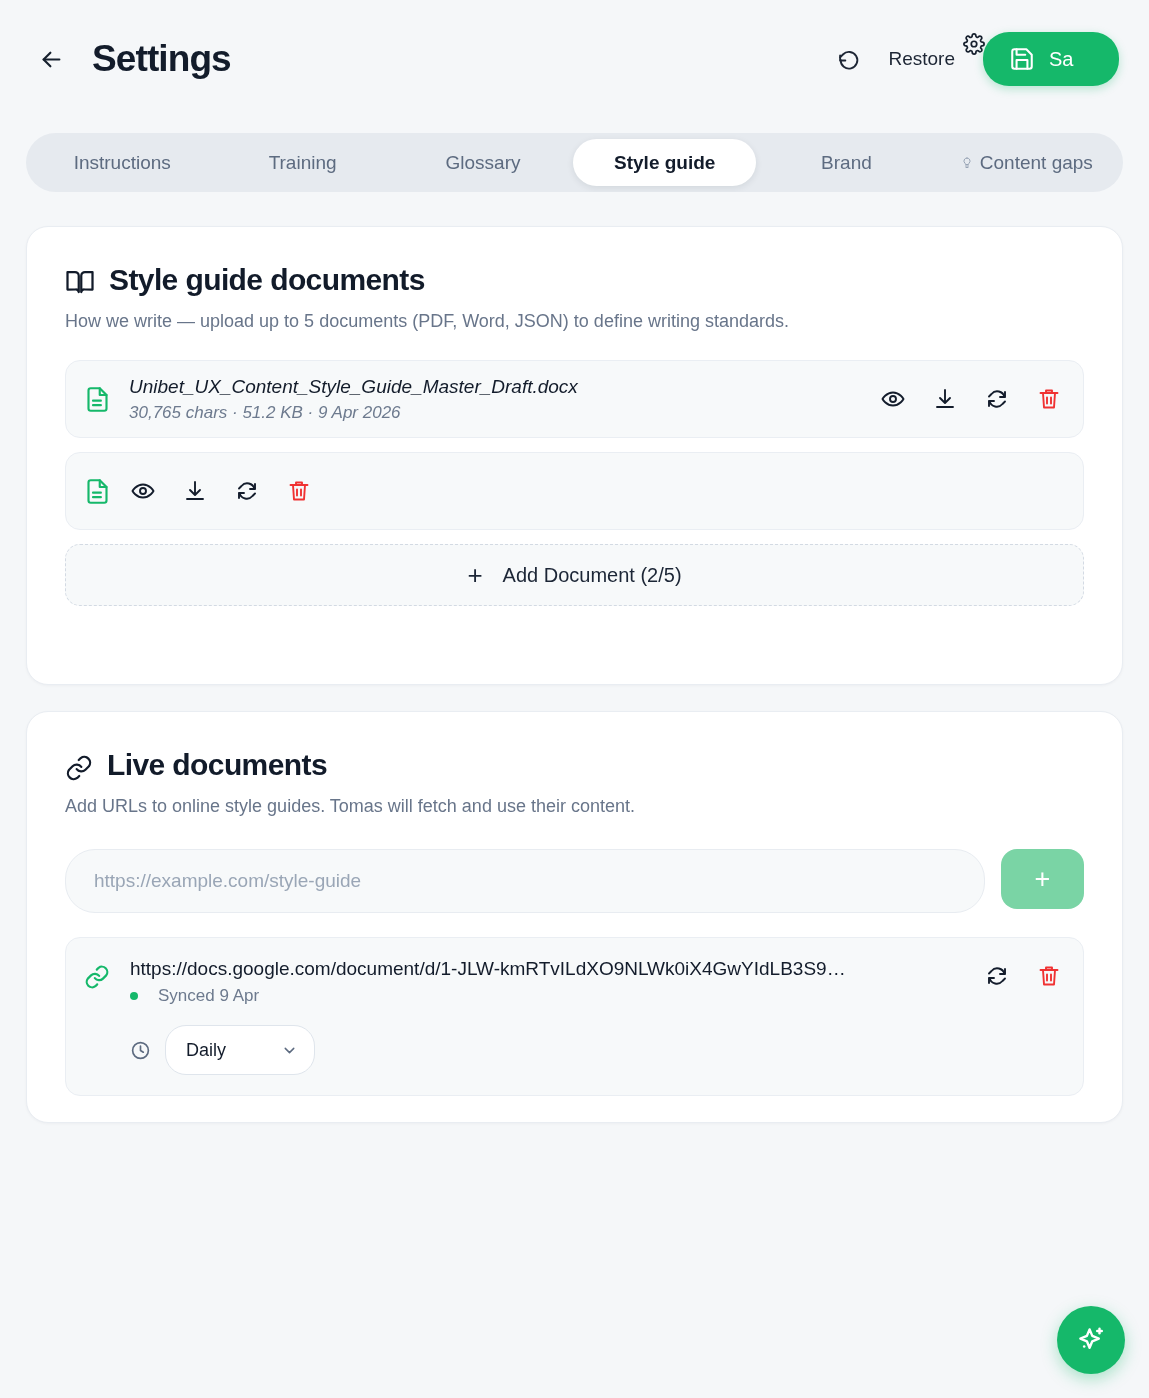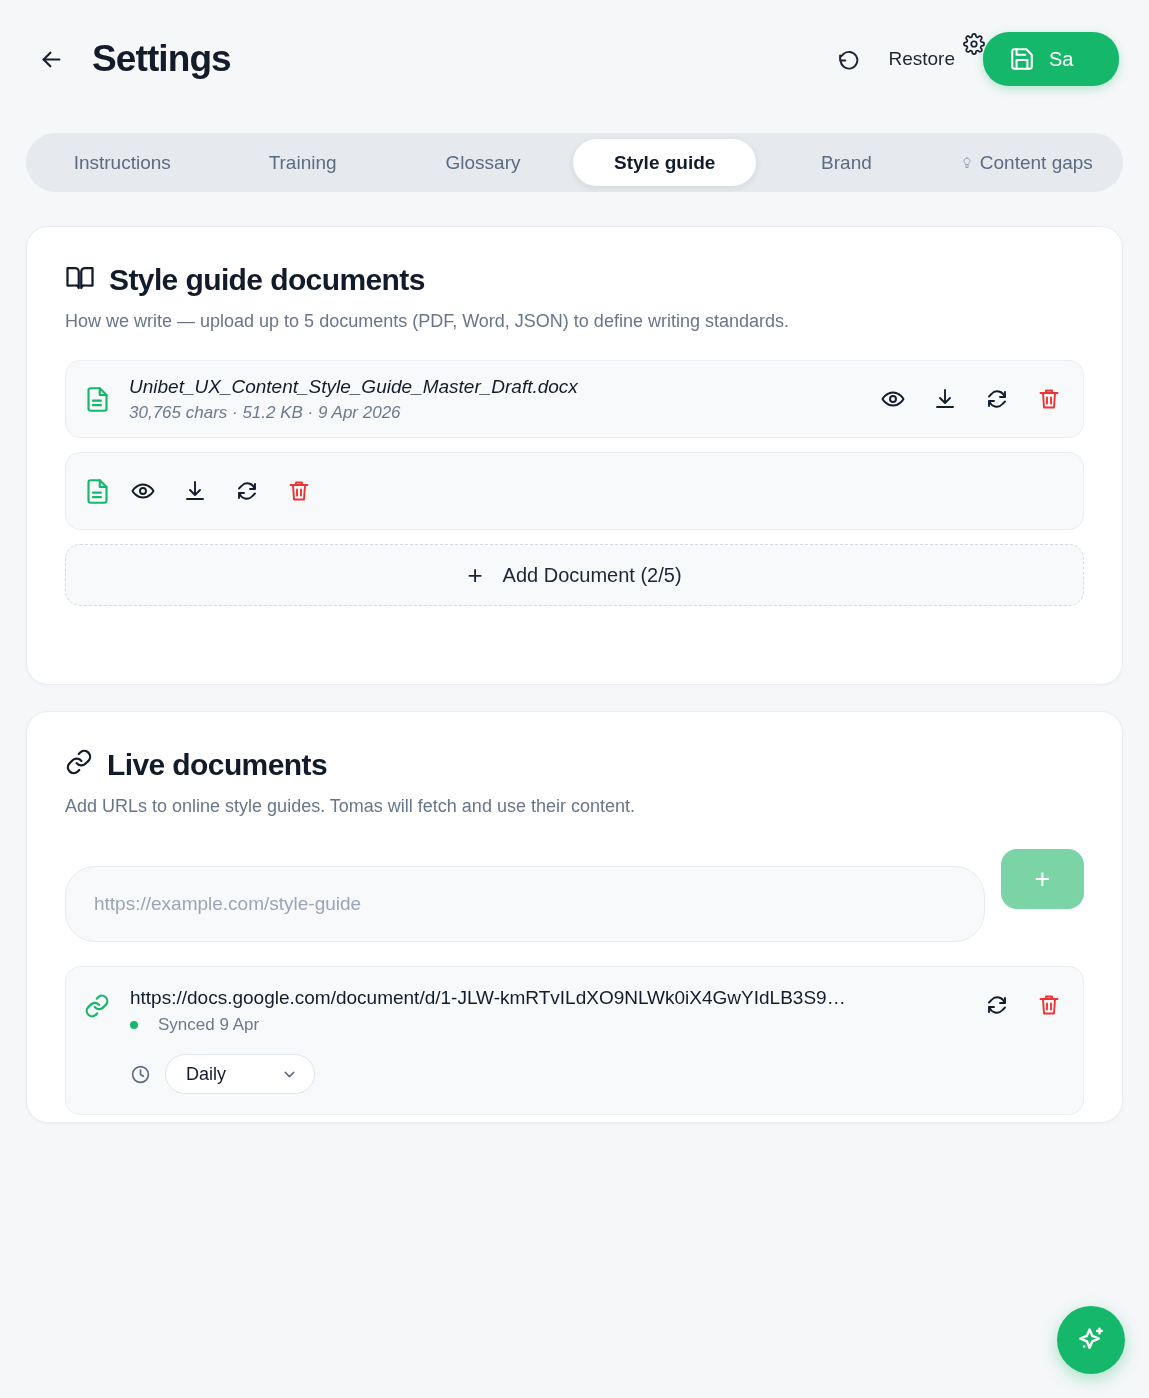--- a/index.html
+++ b/index.html
@@ -137,21 +137,21 @@
     background: #ffffff;
     border-radius: 22px;
     border: 1px solid #e9edf2;
     box-shadow: 0 1px 3px rgba(16,28,44,0.04);
   }
   #card-styleguide { top: 226px; height: 459px; }
   #card-live       { top: 711px; height: 412px; }
 
   .card-head {
     display: flex;
-    align-items: flex-start;
+    align-items: flex-end;
     gap: 14px;
     padding: 36px 0 0 38px;
   }
   .card-title {
     font-size: 30px;
     font-weight: bold;
     color: #121b2a;
     letter-spacing: -0.6px;
   }
   .card-sub {
@@ -219,30 +219,29 @@
   .plus-glyph { font-size: 26px; line-height: 1; color: #1c2636; font-weight: 300; }
 
   
   .url-row {
     display: flex;
     gap: 16px;
     padding: 32px 38px 0 38px;
   }
   .url-input {
     flex: 1;
-    height: 76px;
+    height: 64px;
     background: #f7f9fa;
     border: 1px solid #e8ecf1;
     border-radius: 30px;
     padding: 0 28px;
     font-size: 19px;
     color: #131c2b;
     font-family: inherit;
     outline: none;
-    margin-top: 17px;
   }
   .url-input::placeholder { color: #9aa6b6; }
   .url-add-btn {
     width: 83px;
     height: 60px;
     border: none;
     border-radius: 16px;
     background: #7ad4a5;
     color: #ffffff;
     font-size: 27px;
@@ -279,21 +278,21 @@
     gap: 20px;
     font-size: 17px;
     color: #6d7a8e;
     margin-top: 6px;
   }
   .status-dot { width: 8px; height: 8px; border-radius: 50%; background: #15b86a; flex: none; }
   .freq-row { display: flex; align-items: center; gap: 14px; margin-top: 19px; }
   .clock-icon { width: 21px; height: 21px; color: #5d6b80; flex: none; }
   .freq-select {
     width: 150px;
-    height: 40px;
+    height: 50px;
     border: 1px solid #dfe5ec;
     border-radius: 21px;
     background: #ffffff;
     display: flex;
     align-items: center;
     justify-content: space-between;
     padding: 0 16px 0 20px;
     font-size: 18px;
     color: #131c2b;
     cursor: pointer;

